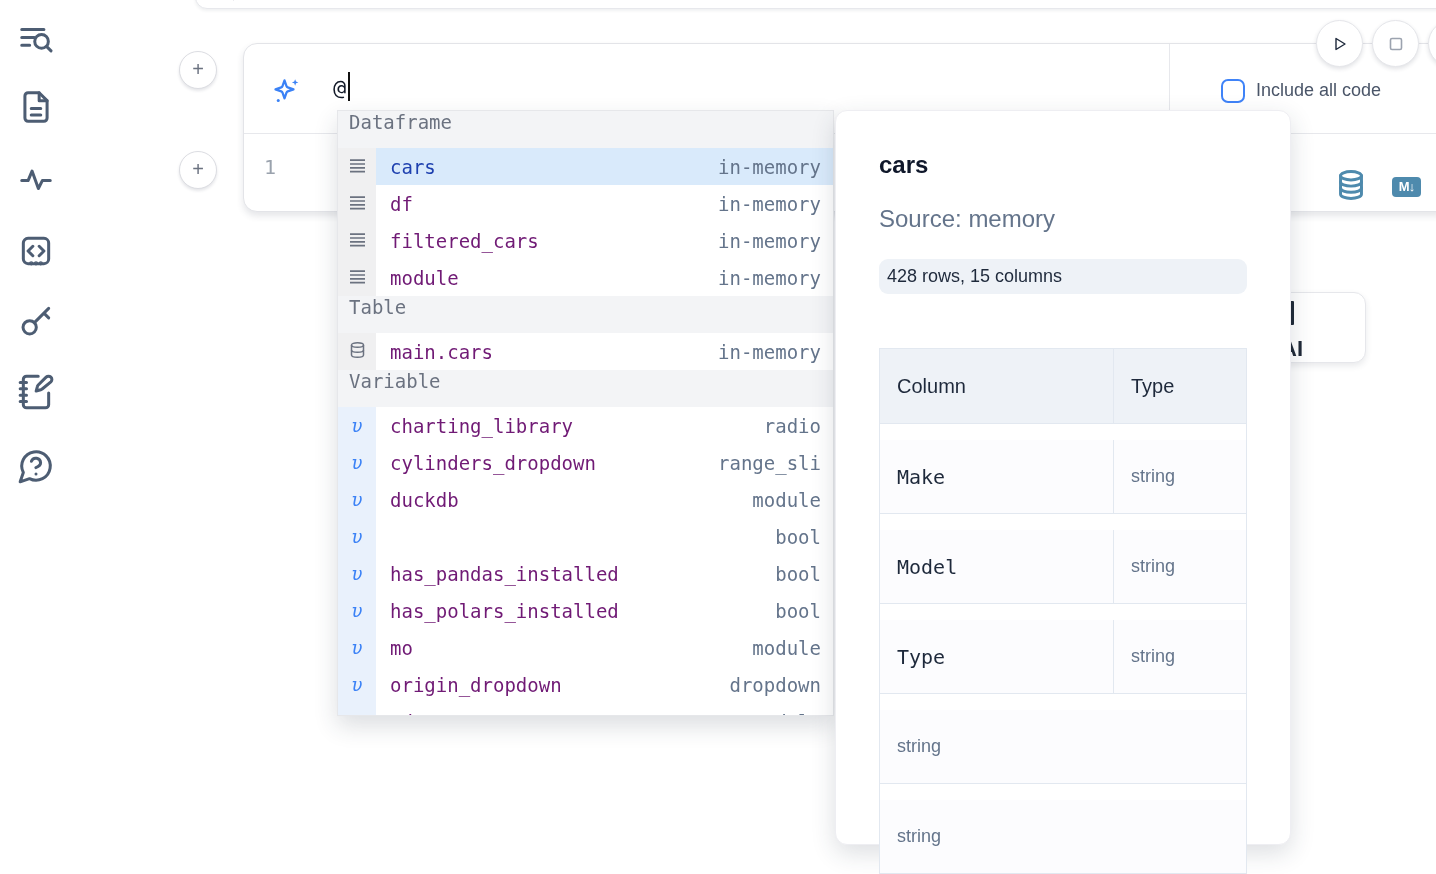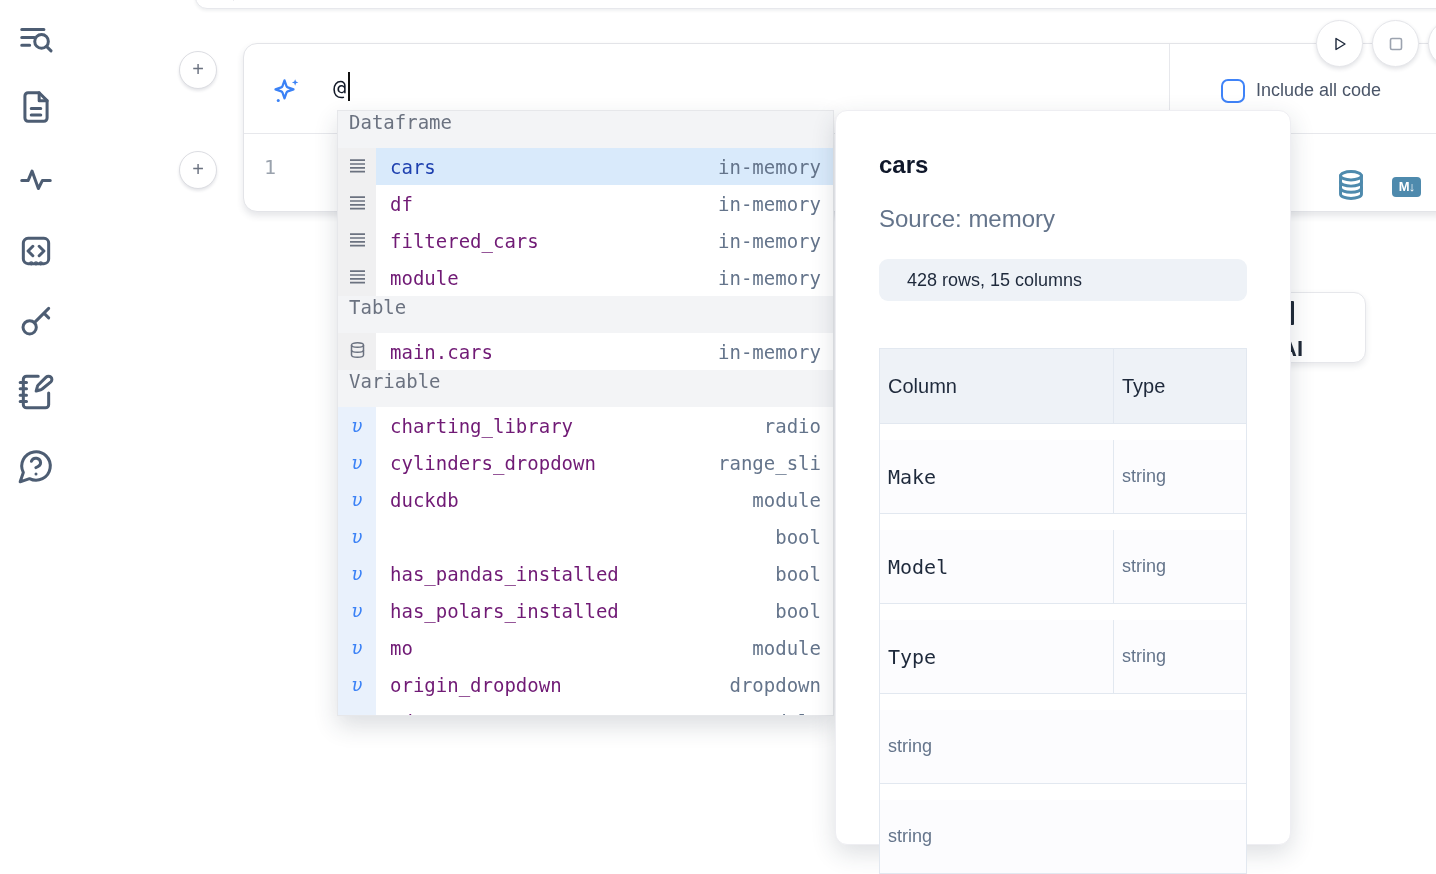--- a/index.html
+++ b/index.html
@@ -81,27 +81,27 @@
   .ham svg { width:19px; height:16px; stroke:#6b7280; stroke-width:1.7; }
   .dbs svg { width:17px; height:18px; stroke:#6b7280; stroke-width:1.5; fill:none; }
   .vglyph { font-family:"DejaVu Sans Mono","Liberation Mono",monospace; font-style:italic;
     color:#3b82f6; font-size:18px; }
 
   
   .popup { position:absolute; left:835px; top:110px; width:456px; height:735px; background:#fff;
     border:1px solid #eeeef2; border-radius:12px; box-shadow:0 8px 24px rgba(40,50,70,.16); z-index:10; }
   .p-title { position:absolute; left:43px; top:40px; font-size:24px; font-weight:bold; color:#0f172a; }
   .p-source { position:absolute; left:43px; top:94px; font-size:24px; color:#64748b; }
-  .p-badge { position:absolute; left:43px; top:148px; width:368px; height:42px; background:#eef2f7;
-    border-radius:9px; display:flex; align-items:center; padding-left:28px; font-size:18px; color:#1e293b; }
+  .p-badge { position:absolute; left:43px; top:148px; width:368px; height:35px; background:#eef2f7;
+    border-radius:9px; display:flex; align-items:center; padding-left:8px; font-size:18px; color:#1e293b; }
   .p-table { position:absolute; left:43px; top:237px; width:368px; border:1px solid #e2e8f0;
     border-bottom:none; overflow:hidden; }
   .t-row { display:flex; border-bottom:1px solid #e2e8f0; }
   .t-head { background:#eef2f7; }
-  .t-row > div { padding-left:8px; display:flex; align-items:center; }
+  .t-row > div { padding-left:17px; display:flex; align-items:center; }
   .t-c1 { width:234px; border-right:1px solid #e2e8f0; }
   .t-c2 { flex:1; }
   .t-head > div { height:74px; font-size:20px; color:#1e293b; background:#eef2f7; }
   .t-body > div { height:73px; background:#fcfcfe;margin-top:16px; }
   .t-name { font-family:"DejaVu Sans Mono","Liberation Mono",monospace; font-size:20px; color:#1e293b; }
   .t-type { font-size:18px; color:#64748b; }
   .t-partial > div { height:15px; background:#fcfcfe; }
 </style>
 </head>
 <body>

